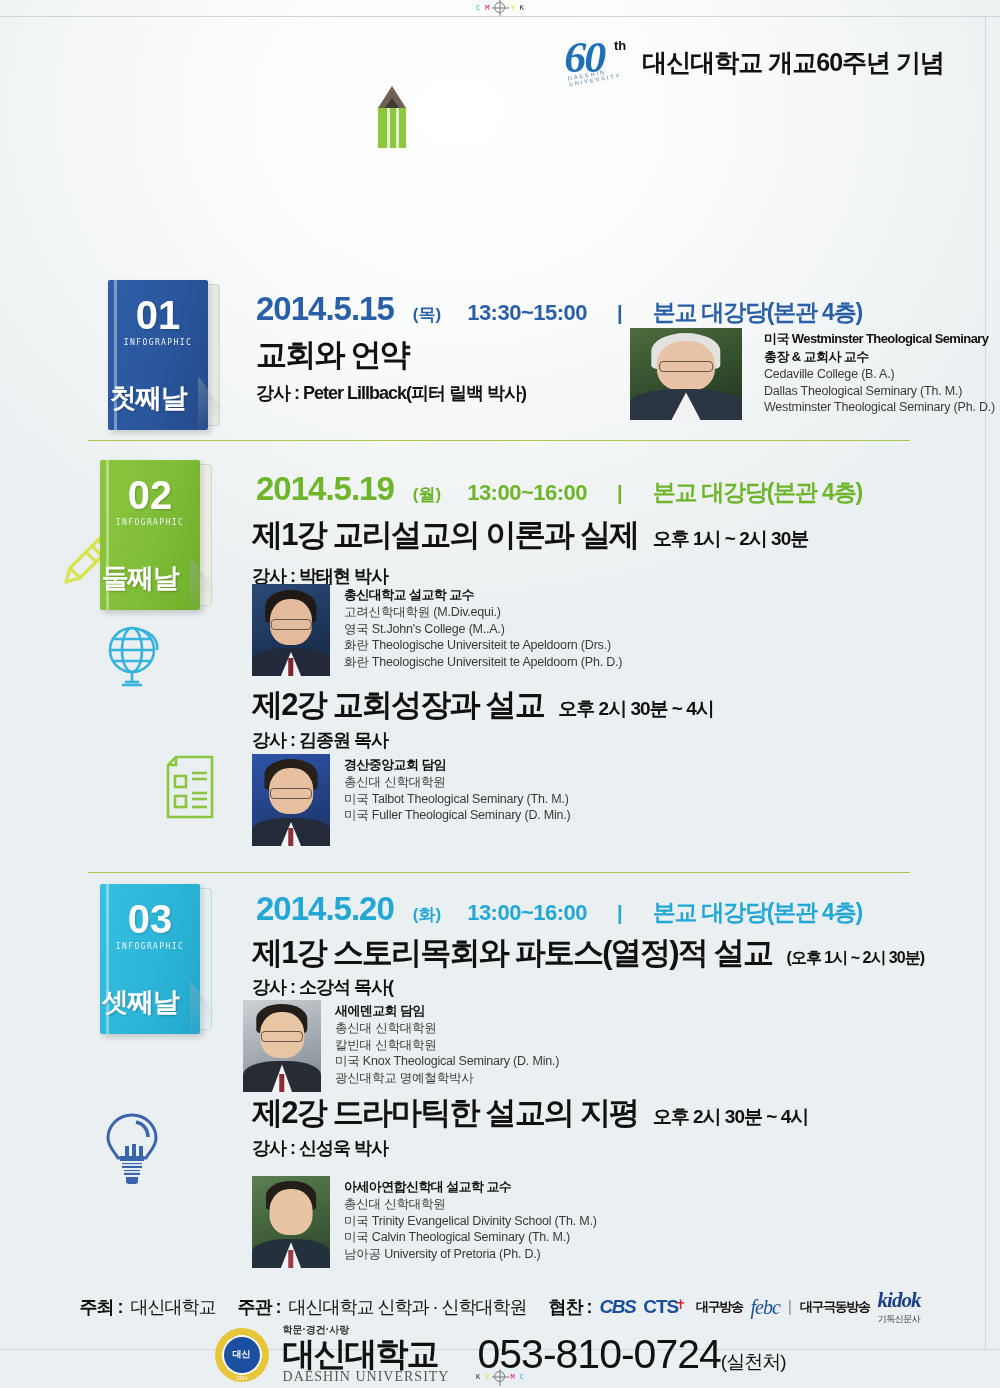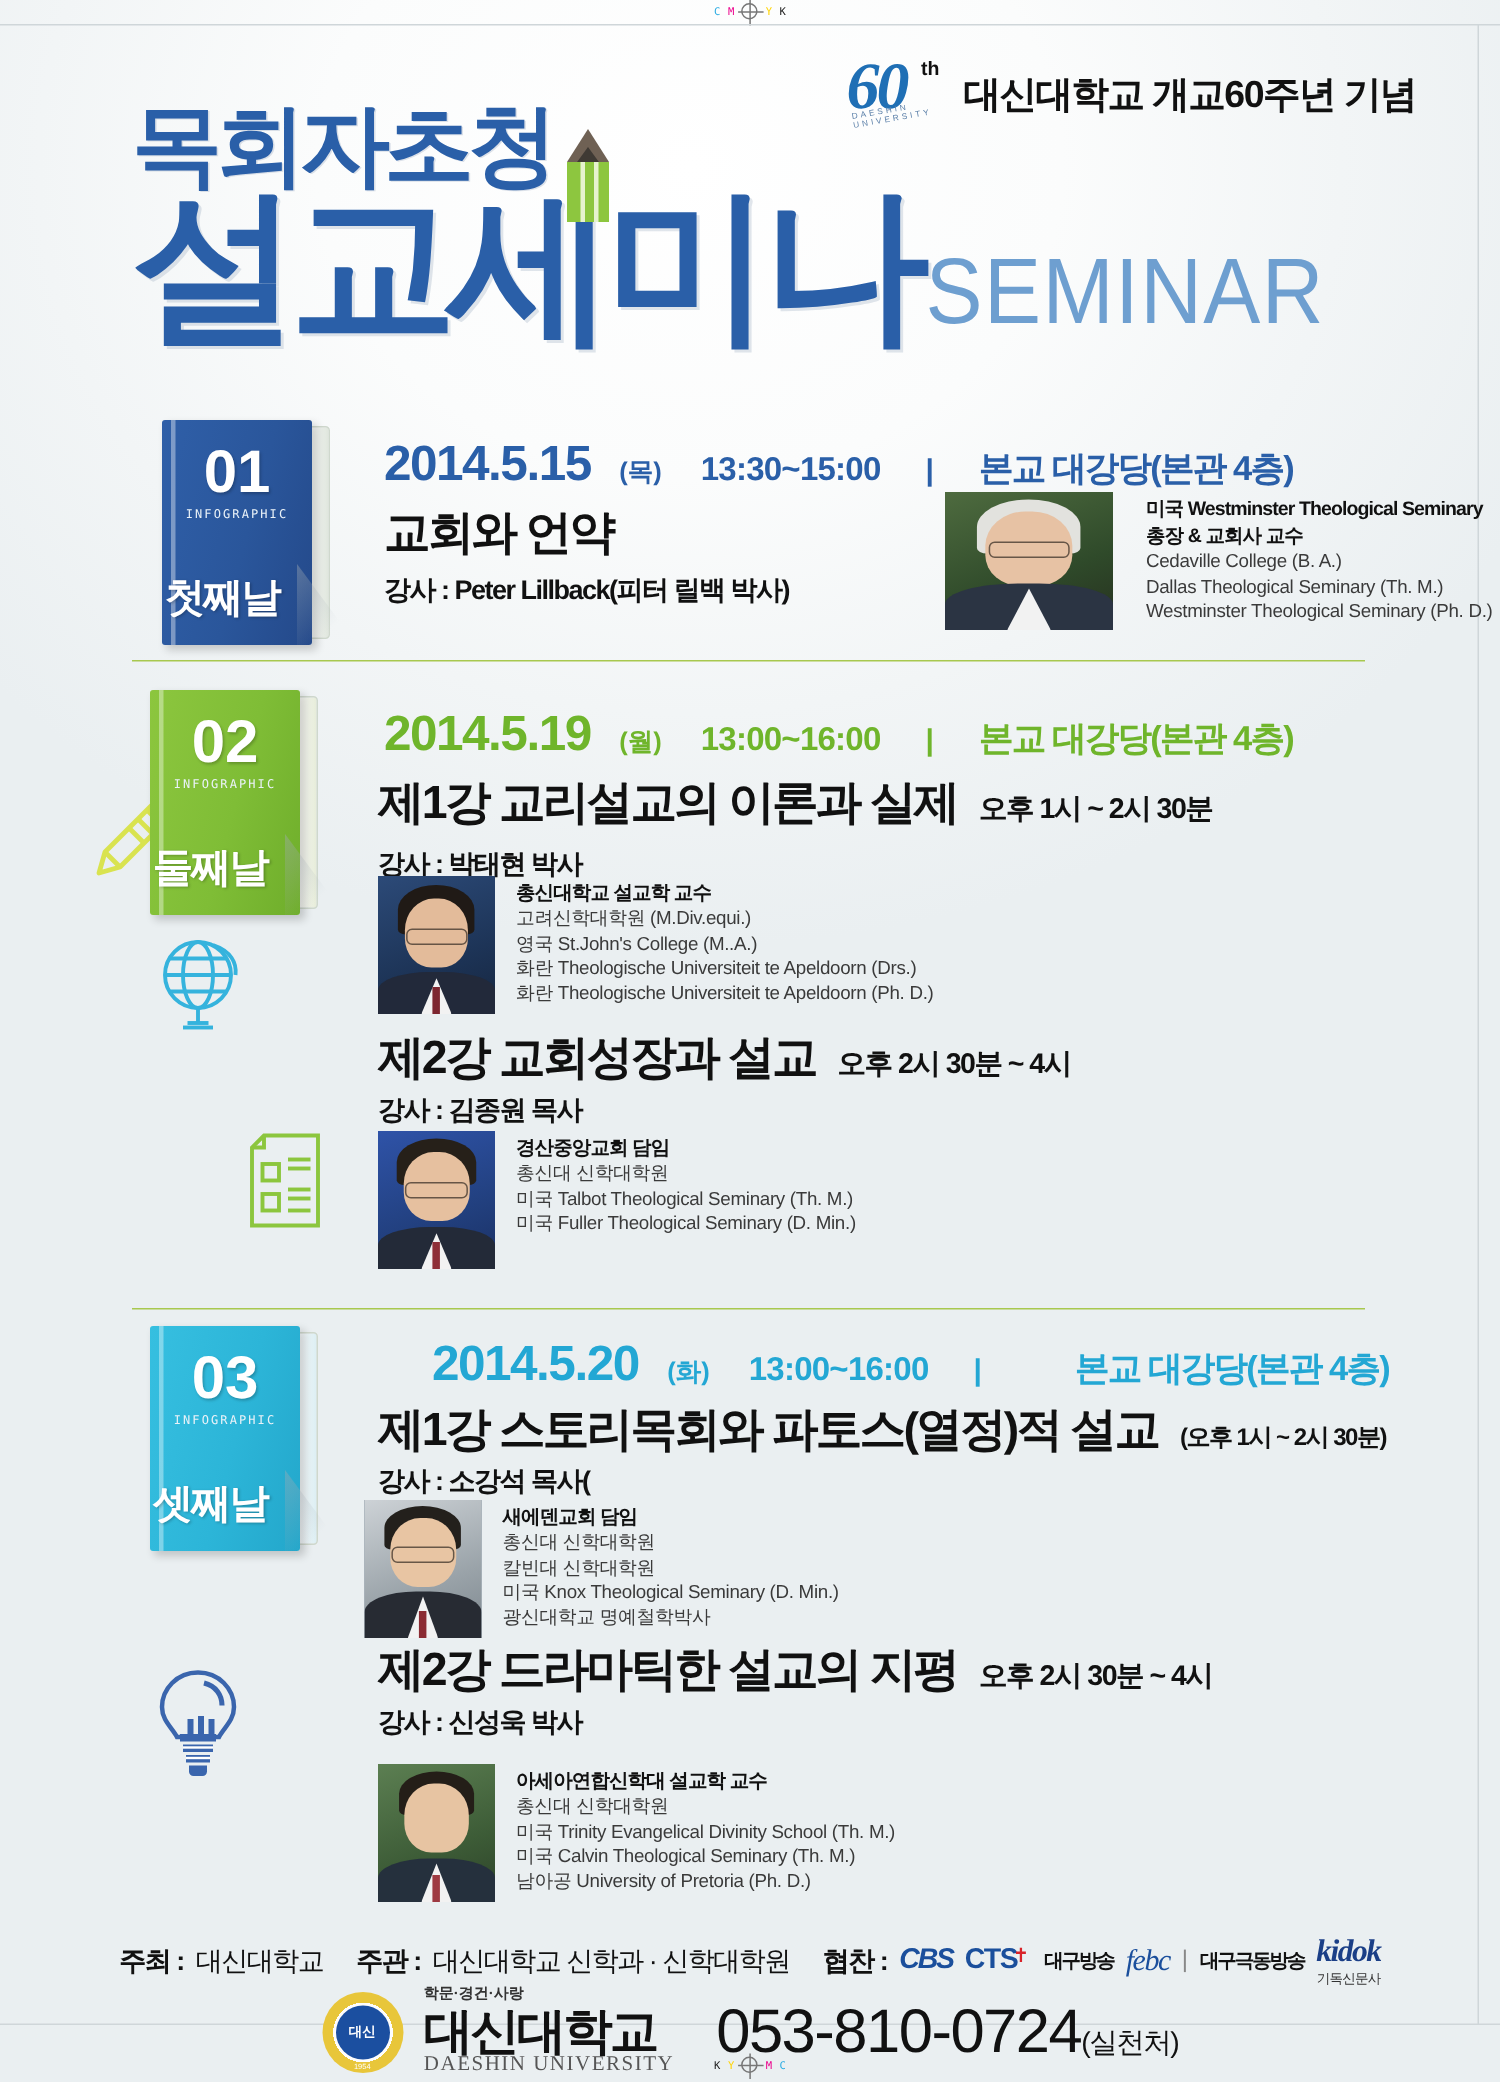--- a/index.html
+++ b/index.html
@@ -96,21 +96,21 @@
   .dline.green { background:#a8c84f; }
 
   .dateline { position:absolute; display:flex; align-items:baseline; white-space:nowrap;gap:18px; }
   .dateline .d-num { font-size:33px; font-weight:bold; letter-spacing:-1px; }
   .dateline .d-dow { font-size:17px; font-weight:bold; margin-left:1px; }
   .dateline .d-time { font-size:22px; font-weight:bold; margin-left:8px; letter-spacing:-.5px; }
   .dateline .d-sep  { font-size:20px; font-weight:bold; margin:0 12px; }
   .dateline .d-place{ font-size:23px; font-weight:bold; letter-spacing:-1.2px; }
   .c-blue { color:#2a5fa8; }
   .c-green{ color:#6fb52b; }
-  .c-cyan { color:#23a7d4;margin-left:32px; }
+  .c-cyan { color:#23a7d4; }
 
   .lecture { position:absolute; white-space:nowrap; }
   .lecture .l-title { font-size:31px; font-weight:bold; color:#111; letter-spacing:-1.8px; display:inline-block; }
   .lecture .l-time  { font-size:19px; font-weight:bold; color:#111; letter-spacing:-1px; margin-left:10px; }
   .lecture .l-time.sm { font-size:16px; }
   .speaker-line { position:absolute; font-size:18px; font-weight:bold; color:#111; letter-spacing:-1px; }
 
   .bio { position:absolute; display:flex; gap:14px; }
   .photo { width:78px; height:92px; border:0; background:#6a7a88; overflow:hidden; position:relative; }
   .photo.wide { width:112px; height:92px; }
@@ -195,27 +195,20 @@
     <div class="anniv-logo">
       <div class="anniv-60">60</div>
       <div class="anniv-th">th</div>
       <div class="anniv-arc">
         <span>DAESHIN UNIVERSITY</span>
       </div>
     </div>
     <div class="anniv-text">대신대학교 개교60주년 기념</div>
   </div>
 
-  <div class="title-wrap">
-    <div class="t-sub">목회자초청</div>
-    <div class="t-main">
-      <div class="t-big">설교세미나</div>
-      <div class="t-en">SEMINAR</div>
-    </div>
-  </div>
   <div class="pencil-title">
     <div class="tip"></div>
       <div class="tip2"></div>
       <div class="body"></div>
   </div>
 
   <div class="day" style="top:268px;">
     <div class="pencil-left">
       <svg viewBox="0 0 60 66">
         <g fill="none" stroke="#d9e34f" stroke-width="3.2" stroke-linejoin="round">

